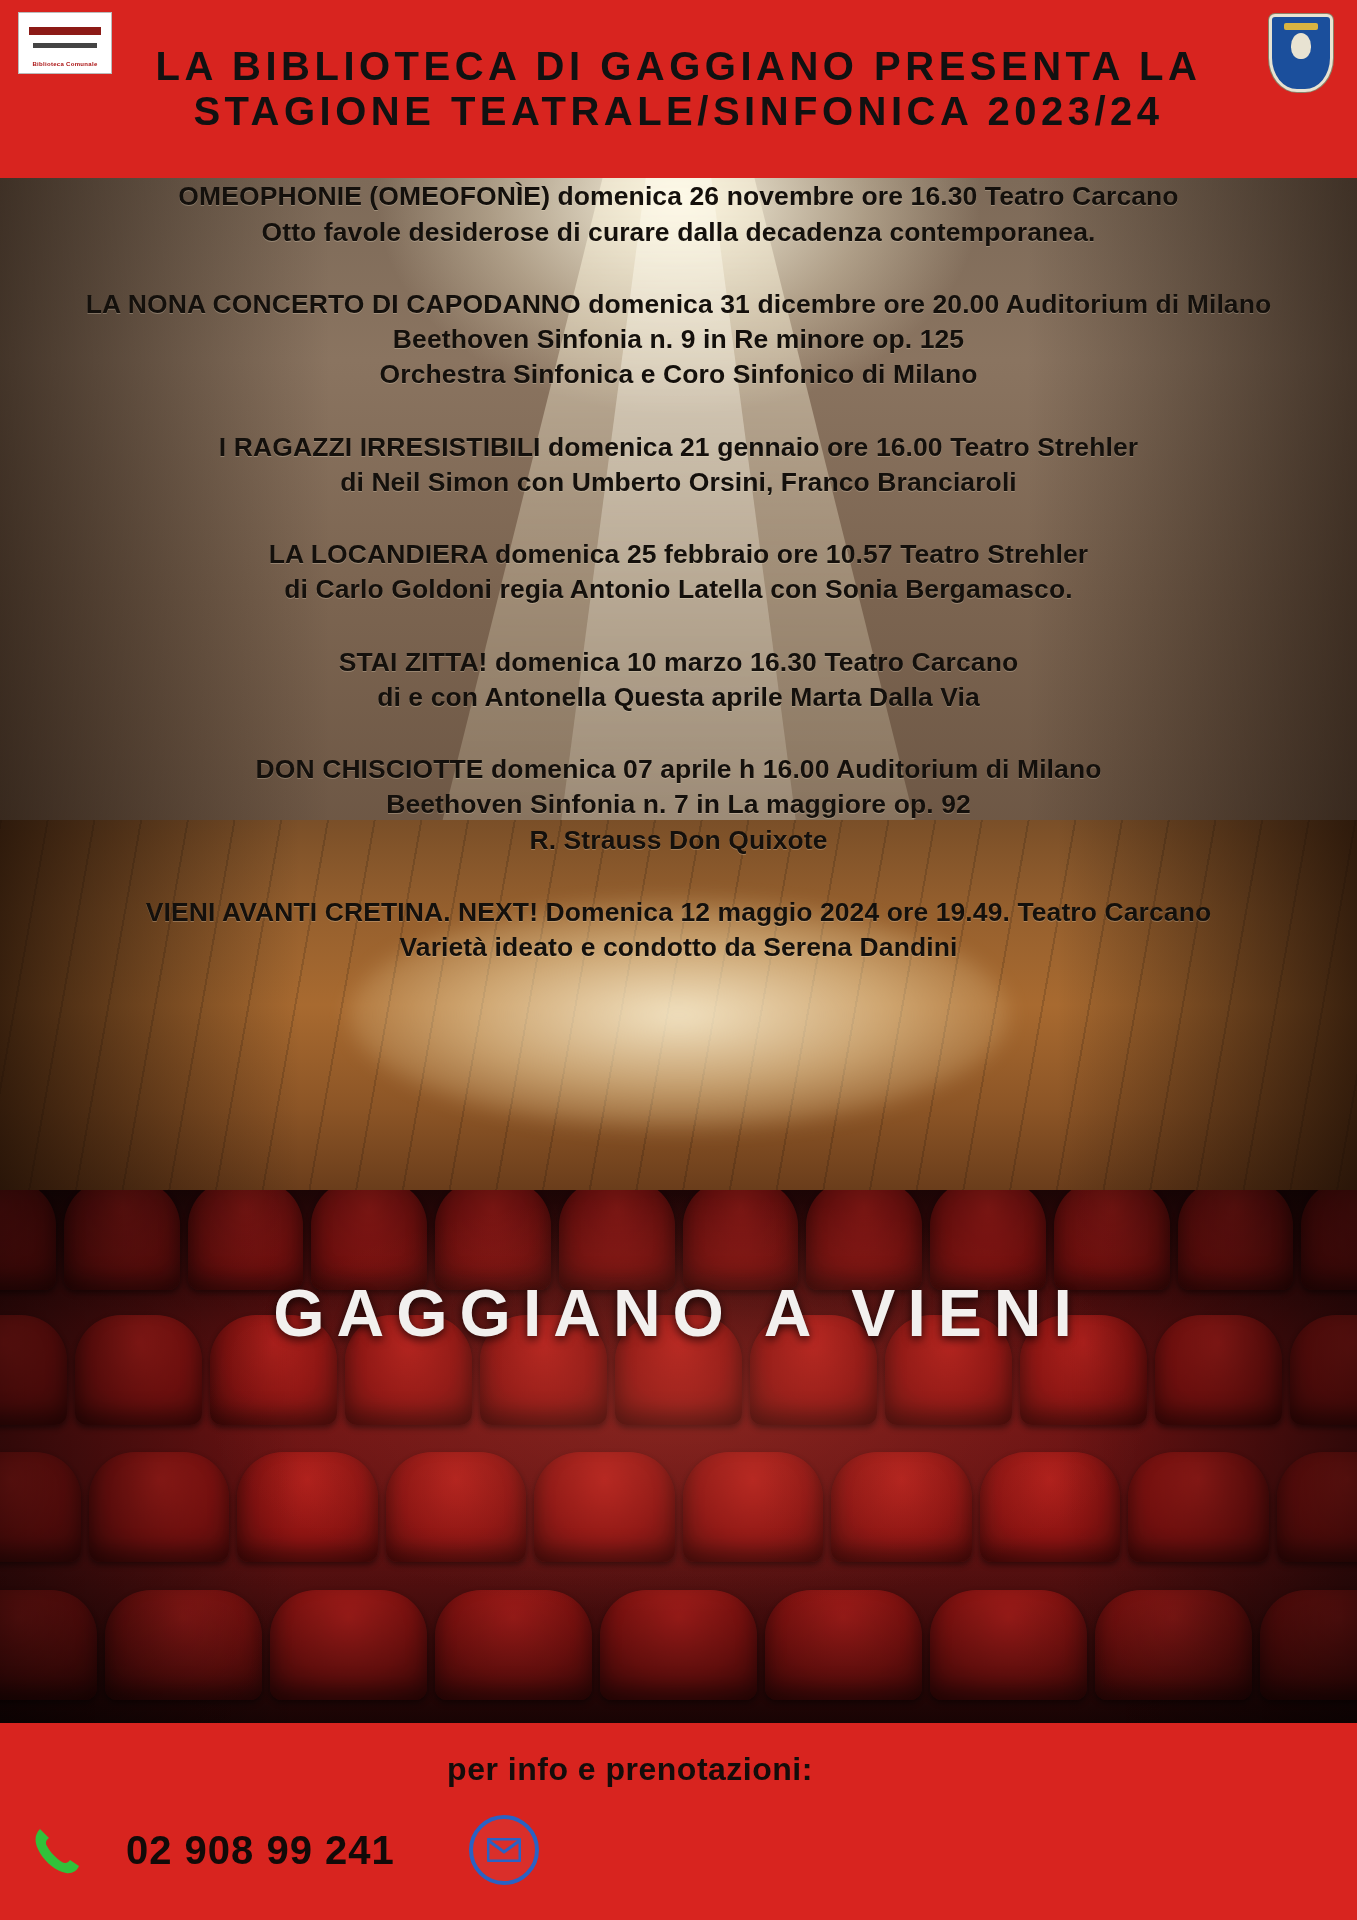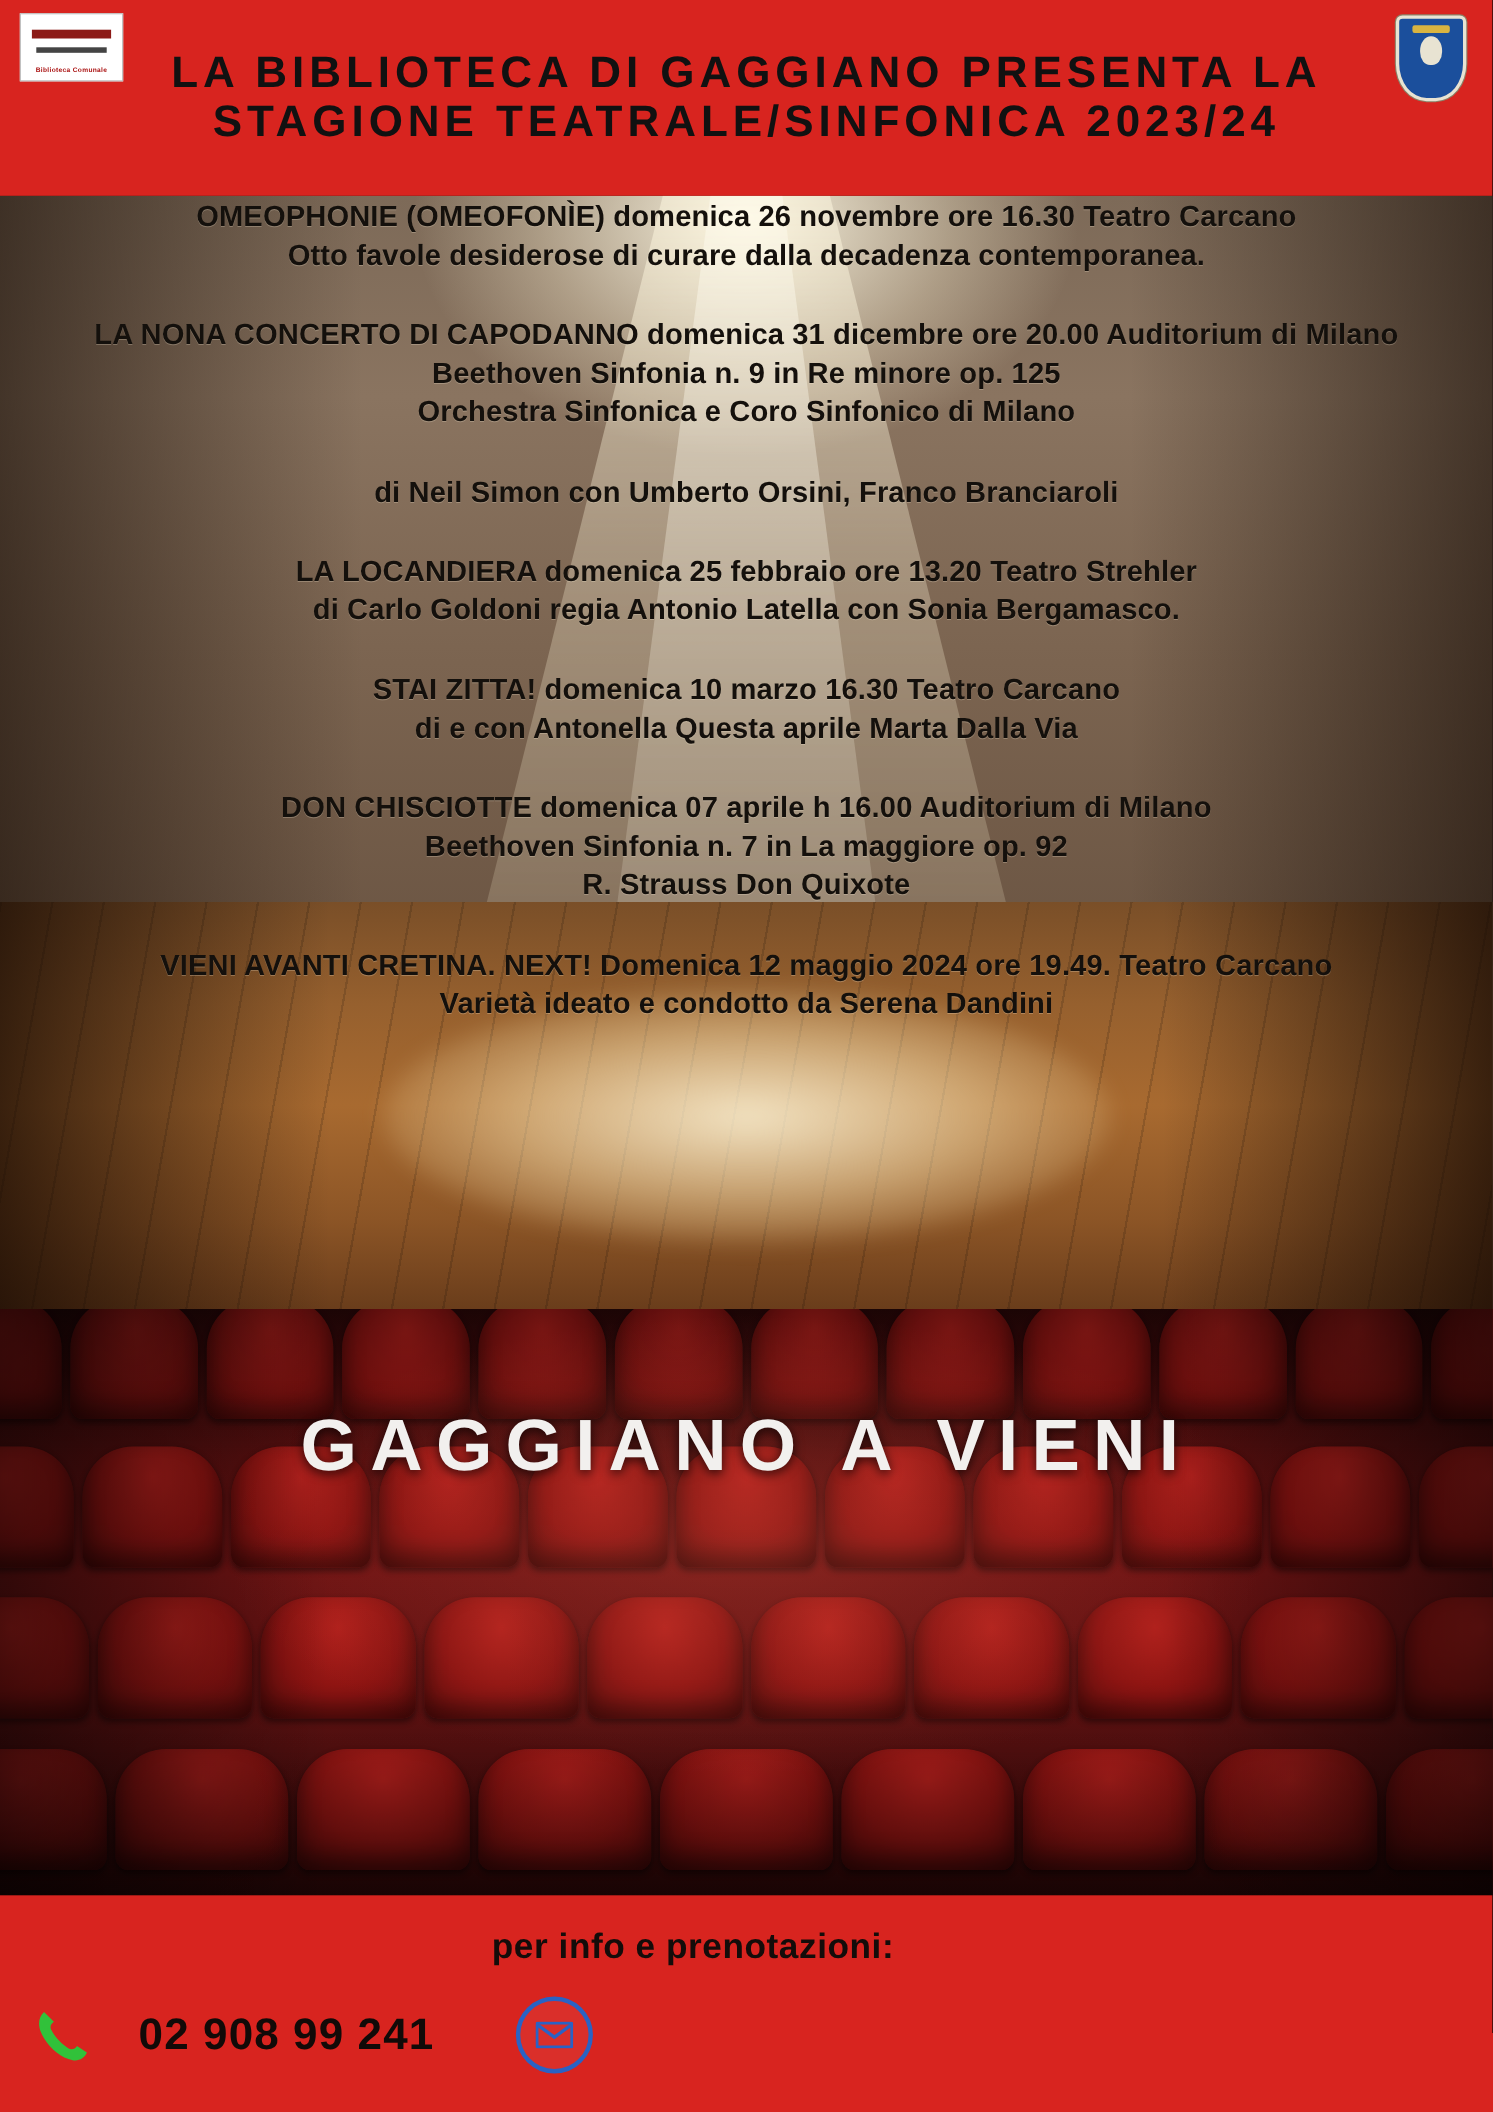--- a/index.html
+++ b/index.html
@@ -402,25 +402,26 @@
       <div class="show-line">Otto favole desiderose di curare dalla decadenza contemporanea.</div>
     </div>
 
     <div class="show">
       <div class="show-line title-line">LA NONA CONCERTO DI CAPODANNO domenica 31 dicembre ore 20.00 Auditorium di Milano</div>
       <div class="show-line">Beethoven Sinfonia n. 9 in Re minore op. 125</div>
       <div class="show-line">Orchestra Sinfonica e Coro Sinfonico  di Milano</div>
     </div>
 
     <div class="show">
+      <div class="show-line title-line">I RAGAZZI IRRESISTIBILI domenica 21 gennaio ore 16.00 Teatro Strehler</div>
       <div class="show-line">di Neil Simon con Umberto Orsini, Franco Branciaroli</div>
     </div>
 
     <div class="show">
-      <div class="show-line title-line">LA LOCANDIERA domenica 25 febbraio ore 13.20 Teatro Strehler</div>
+      <div class="show-line title-line">LA LOCANDIERA domenica 25 febbraio ore 10.57 Teatro Strehler</div>
       <div class="show-line">di Carlo Goldoni regia Antonio Latella con Sonia Bergamasco.</div>
     </div>
 
     <div class="show">
       <div class="show-line title-line">STAI ZITTA!  domenica 10 marzo 16.30 Teatro Carcano</div>
       <div class="show-line">di e con Antonella Questa aprile Marta Dalla Via</div>
     </div>
 
     <div class="show">
       <div class="show-line title-line">DON CHISCIOTTE domenica 07 aprile h 16.00 Auditorium di Milano</div>

